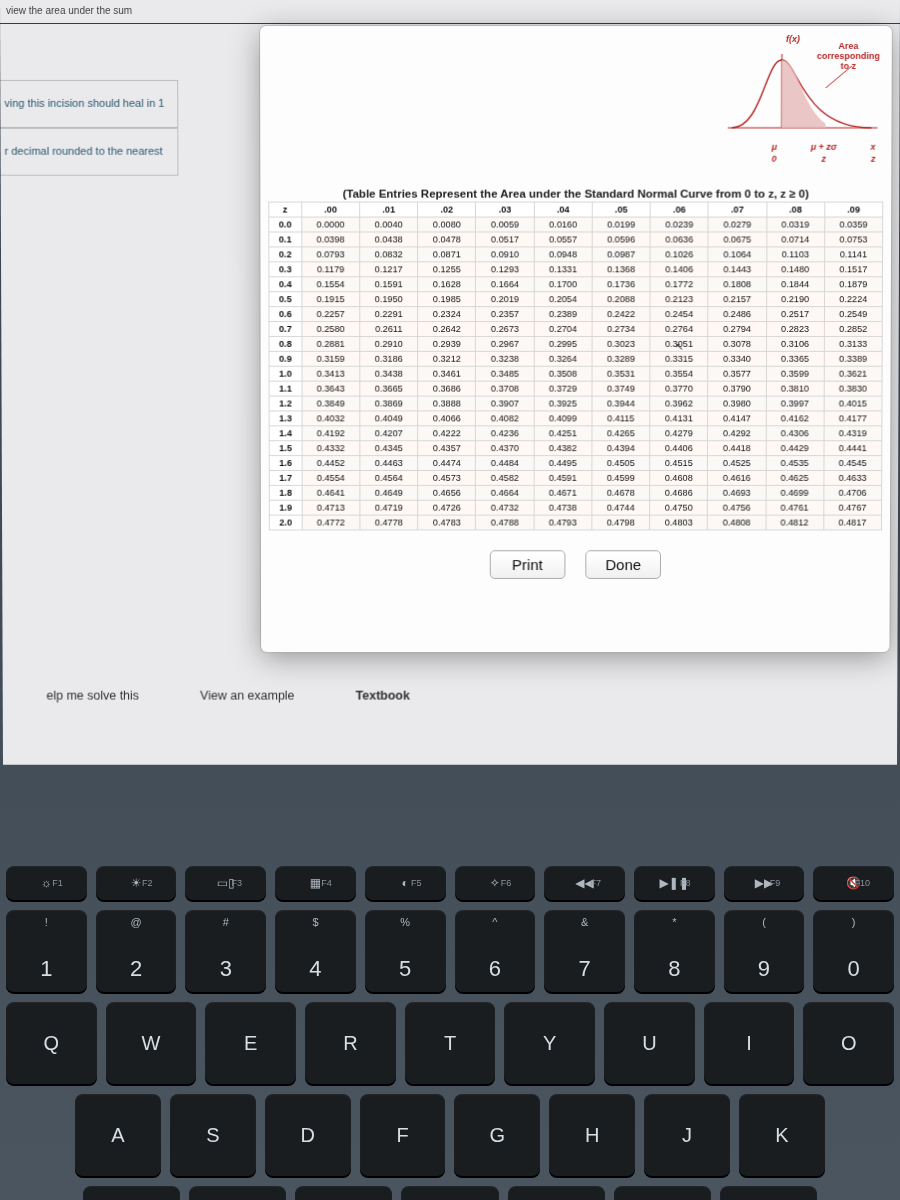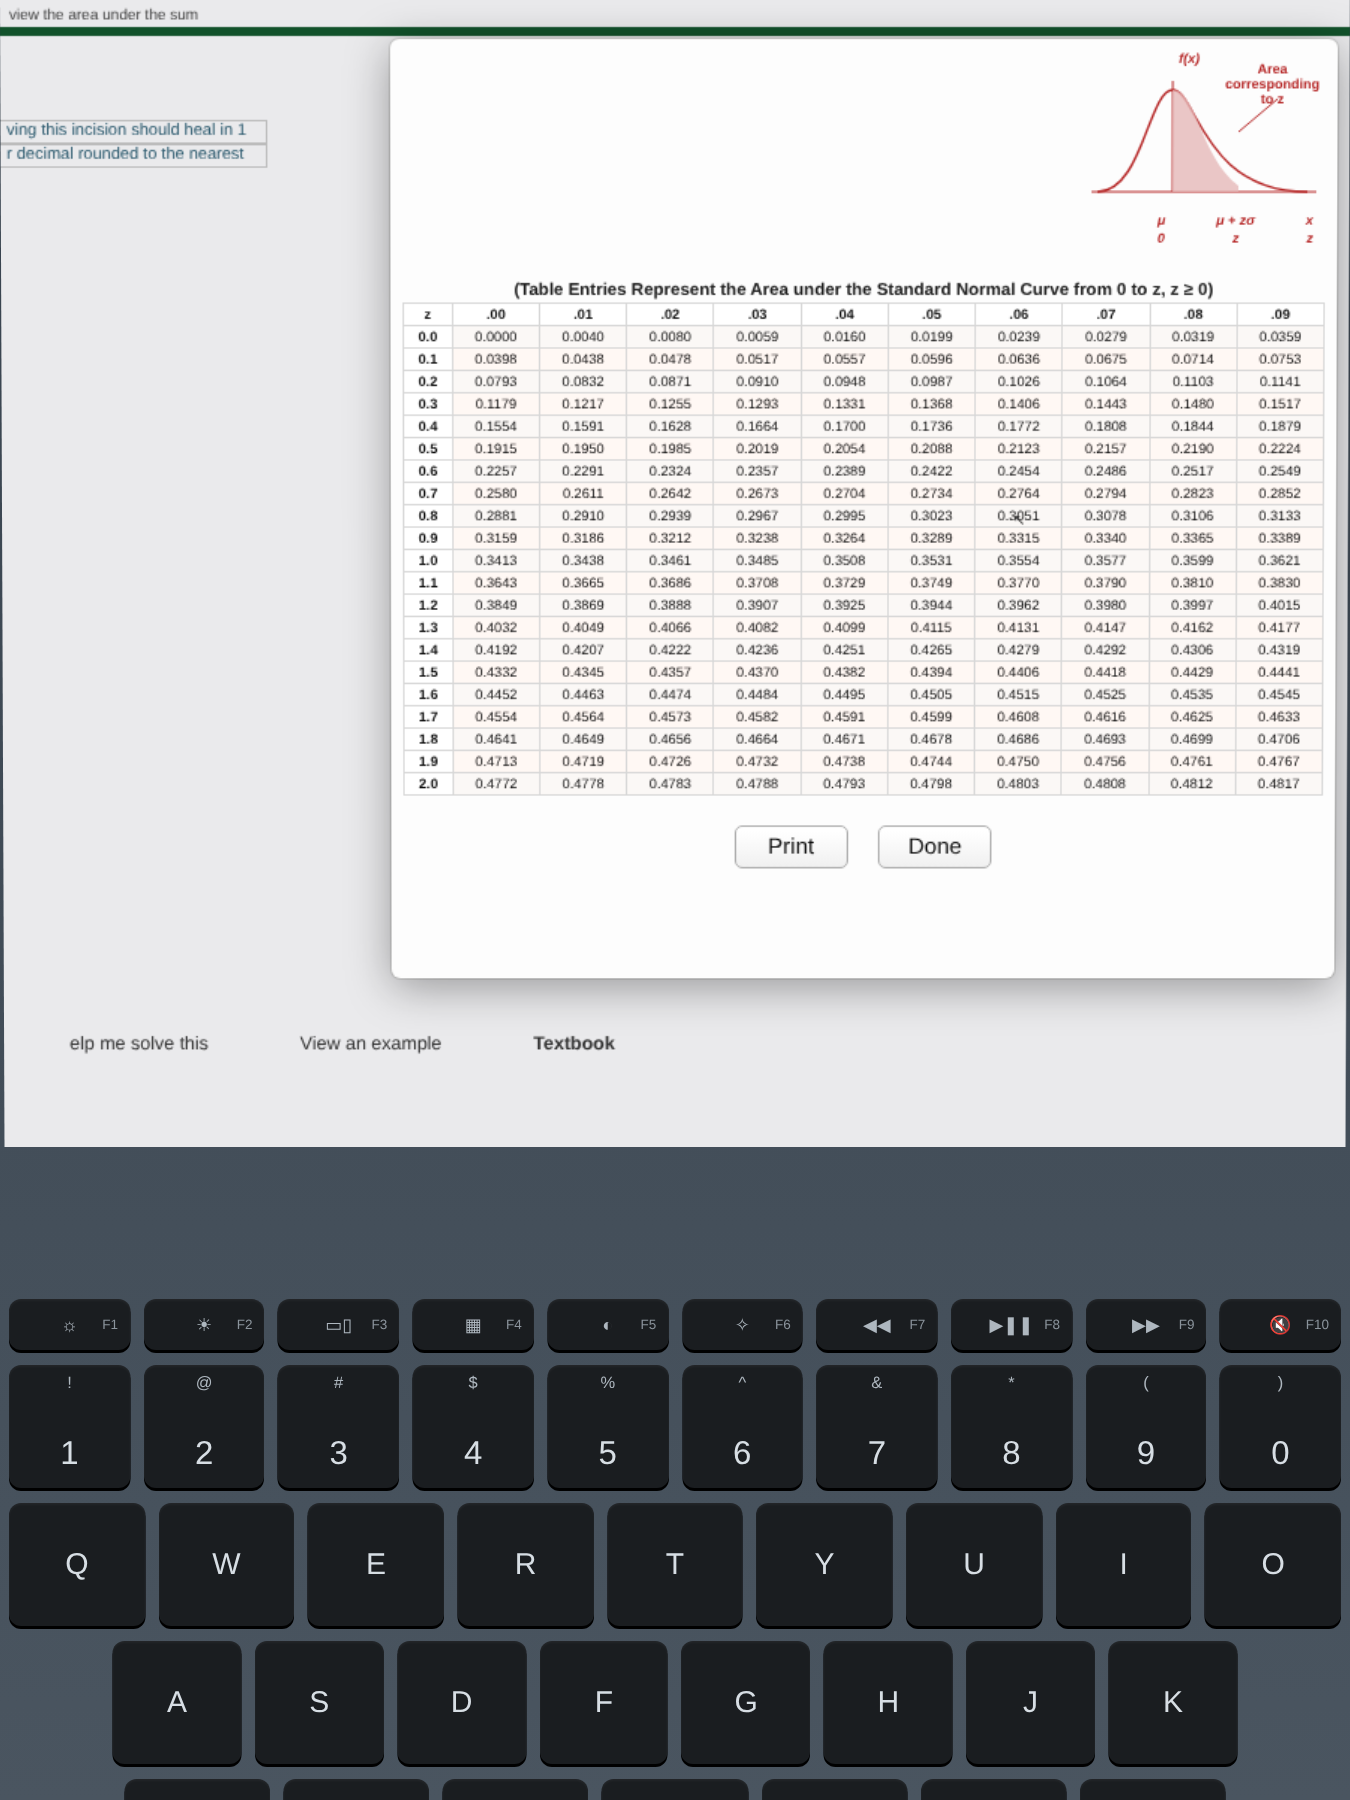--- a/index.html
+++ b/index.html
@@ -22,39 +22,39 @@
     height: 770px;
     background: #e8e8ea;
     filter: contrast(1.02);
     transform: perspective(2000px) rotateX(-1deg);
     transform-origin: top center;
   }
   .cutoff-top {
     position: absolute;
     left: 0; top: 0; right: 0;
     height: 24px;
-    border-bottom: 6px solid #14532d;
+    border-bottom: 1px solid #14532d;
     font-size: 10px;
     color: #444;
     padding-left: 6px;
     line-height: 22px;
     background: #e8e8ea;
   }
   .left-snippets {
     position: absolute;
     left: 0;
     top: 80px;
     width: 178px;
     font-size: 11px;
     color: #2d5a6e;
   }
   .left-snippets .snippet {
     border: 1px solid #bbb;
     border-left: none;
-    padding: 0 4px;
+    padding: 16px 4px;
     margin-bottom: 0;
     background: #e8e8ea;
     line-height: 1.25;
   }
   .modal {
     position: absolute;
     left: 260px;
     top: 26px;
     width: 632px;
     height: 630px;
@@ -166,21 +166,21 @@
     height:82px;
     flex:1;
     position:relative;
   }
   .key.fn { height:34px; font-size:10px; color:#aeb7bf; }
   .key .small { font-size:11px; position:absolute; top:6px; color:#aeb7bf;}
   .key .main  { position:absolute; bottom:10px; font-size:22px; }
   .key.wide15 { flex:1.5; }
   .key.wide07 { flex:0.7; }
   .key .ficon { font-size:12px; }
-  .fx{white-space:nowrap; position:absolute; right:8px; font-size:9px; color:#8b949c;}
+  .fx{white-space:nowrap; position:absolute; right:24px; font-size:9px; color:#8b949c;}
   .cursor-hint{
     position:absolute; font-size:10px; color:#222;
   }
 </style>
 </head>
 <body>
 
 <div class="photo-frame">
   <div class="screen-layer">
 

